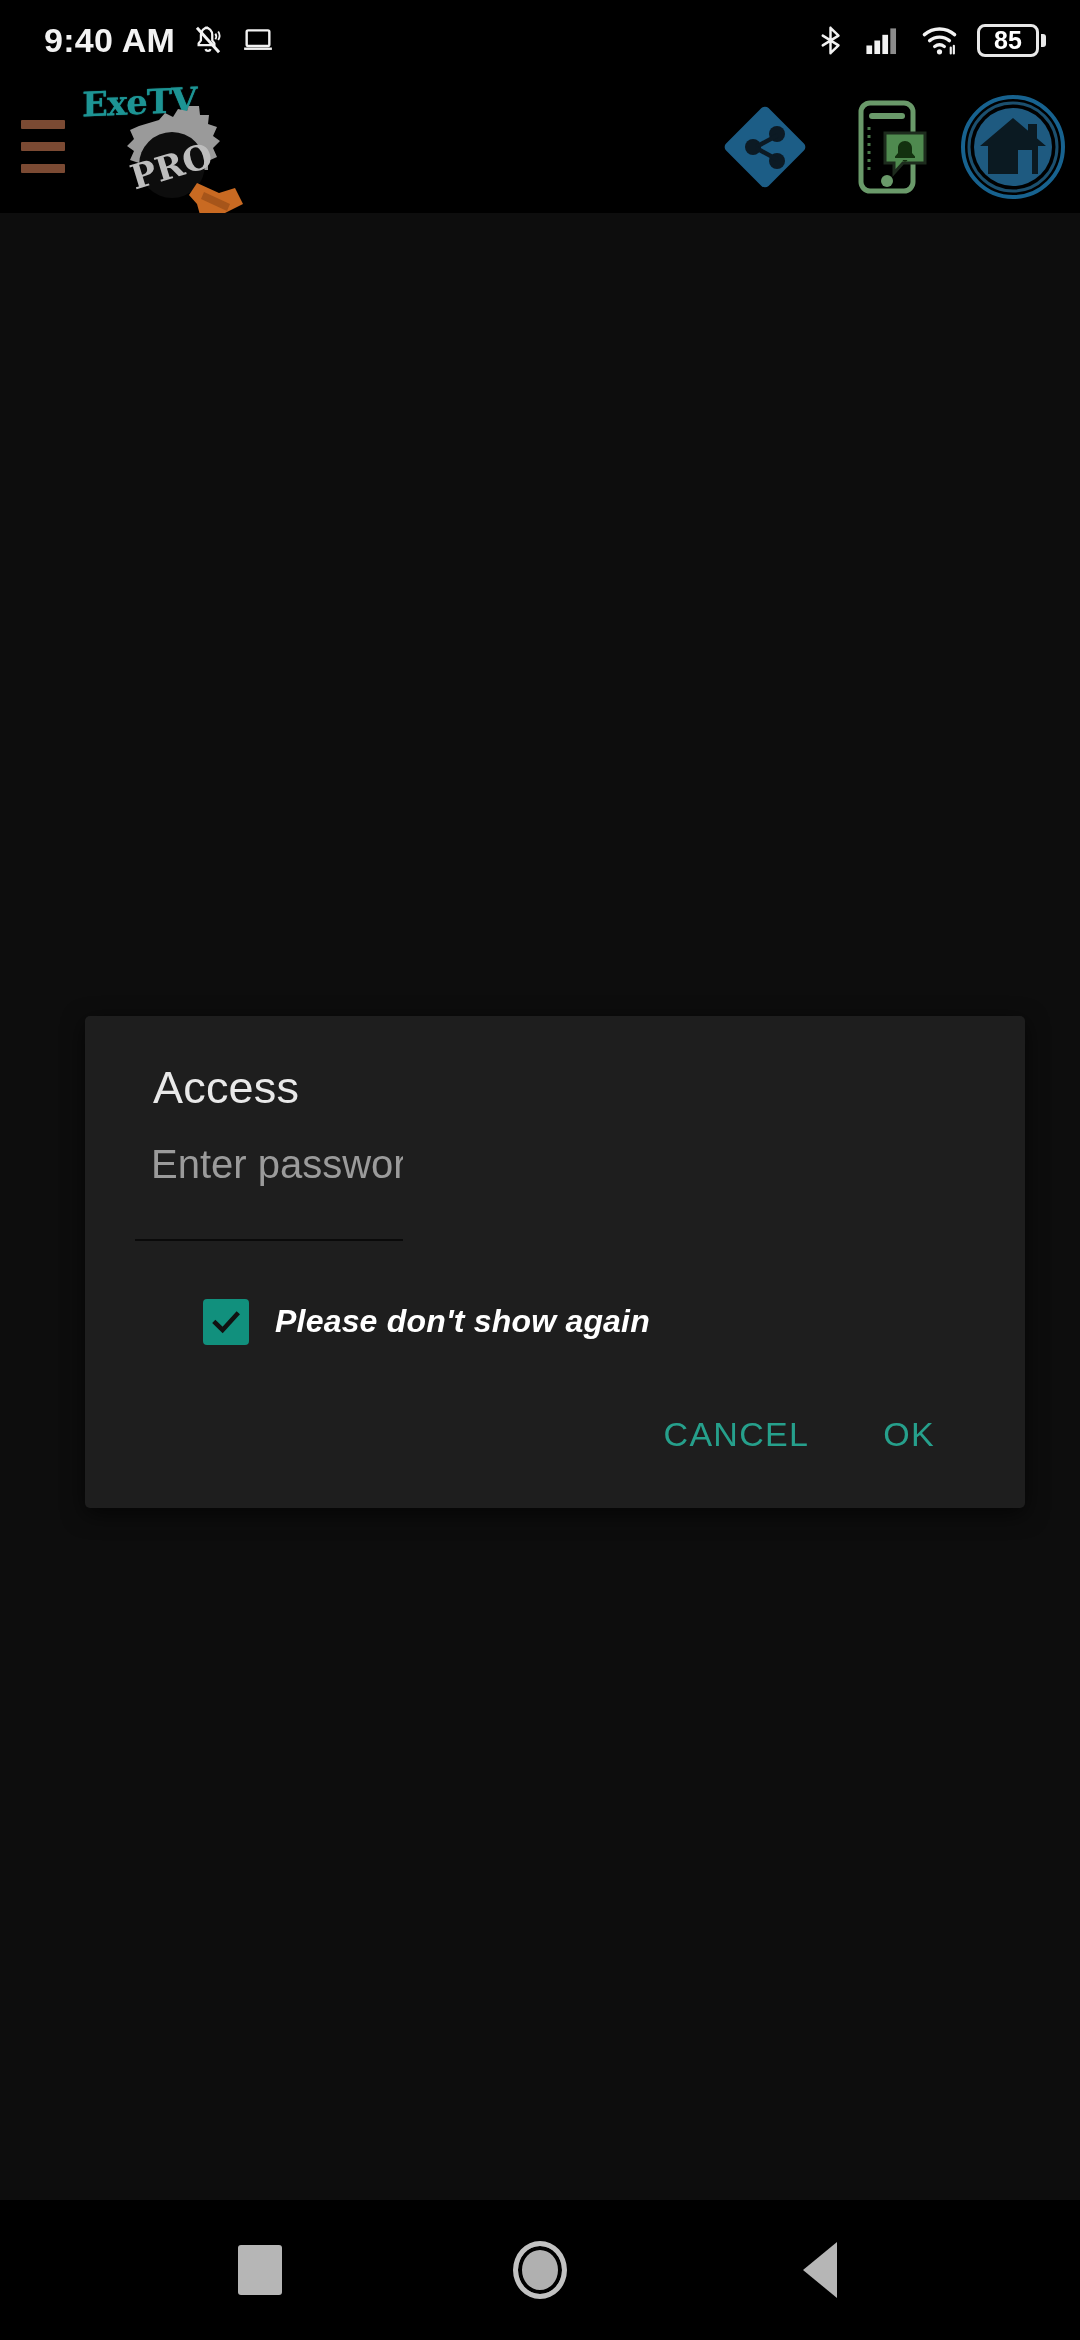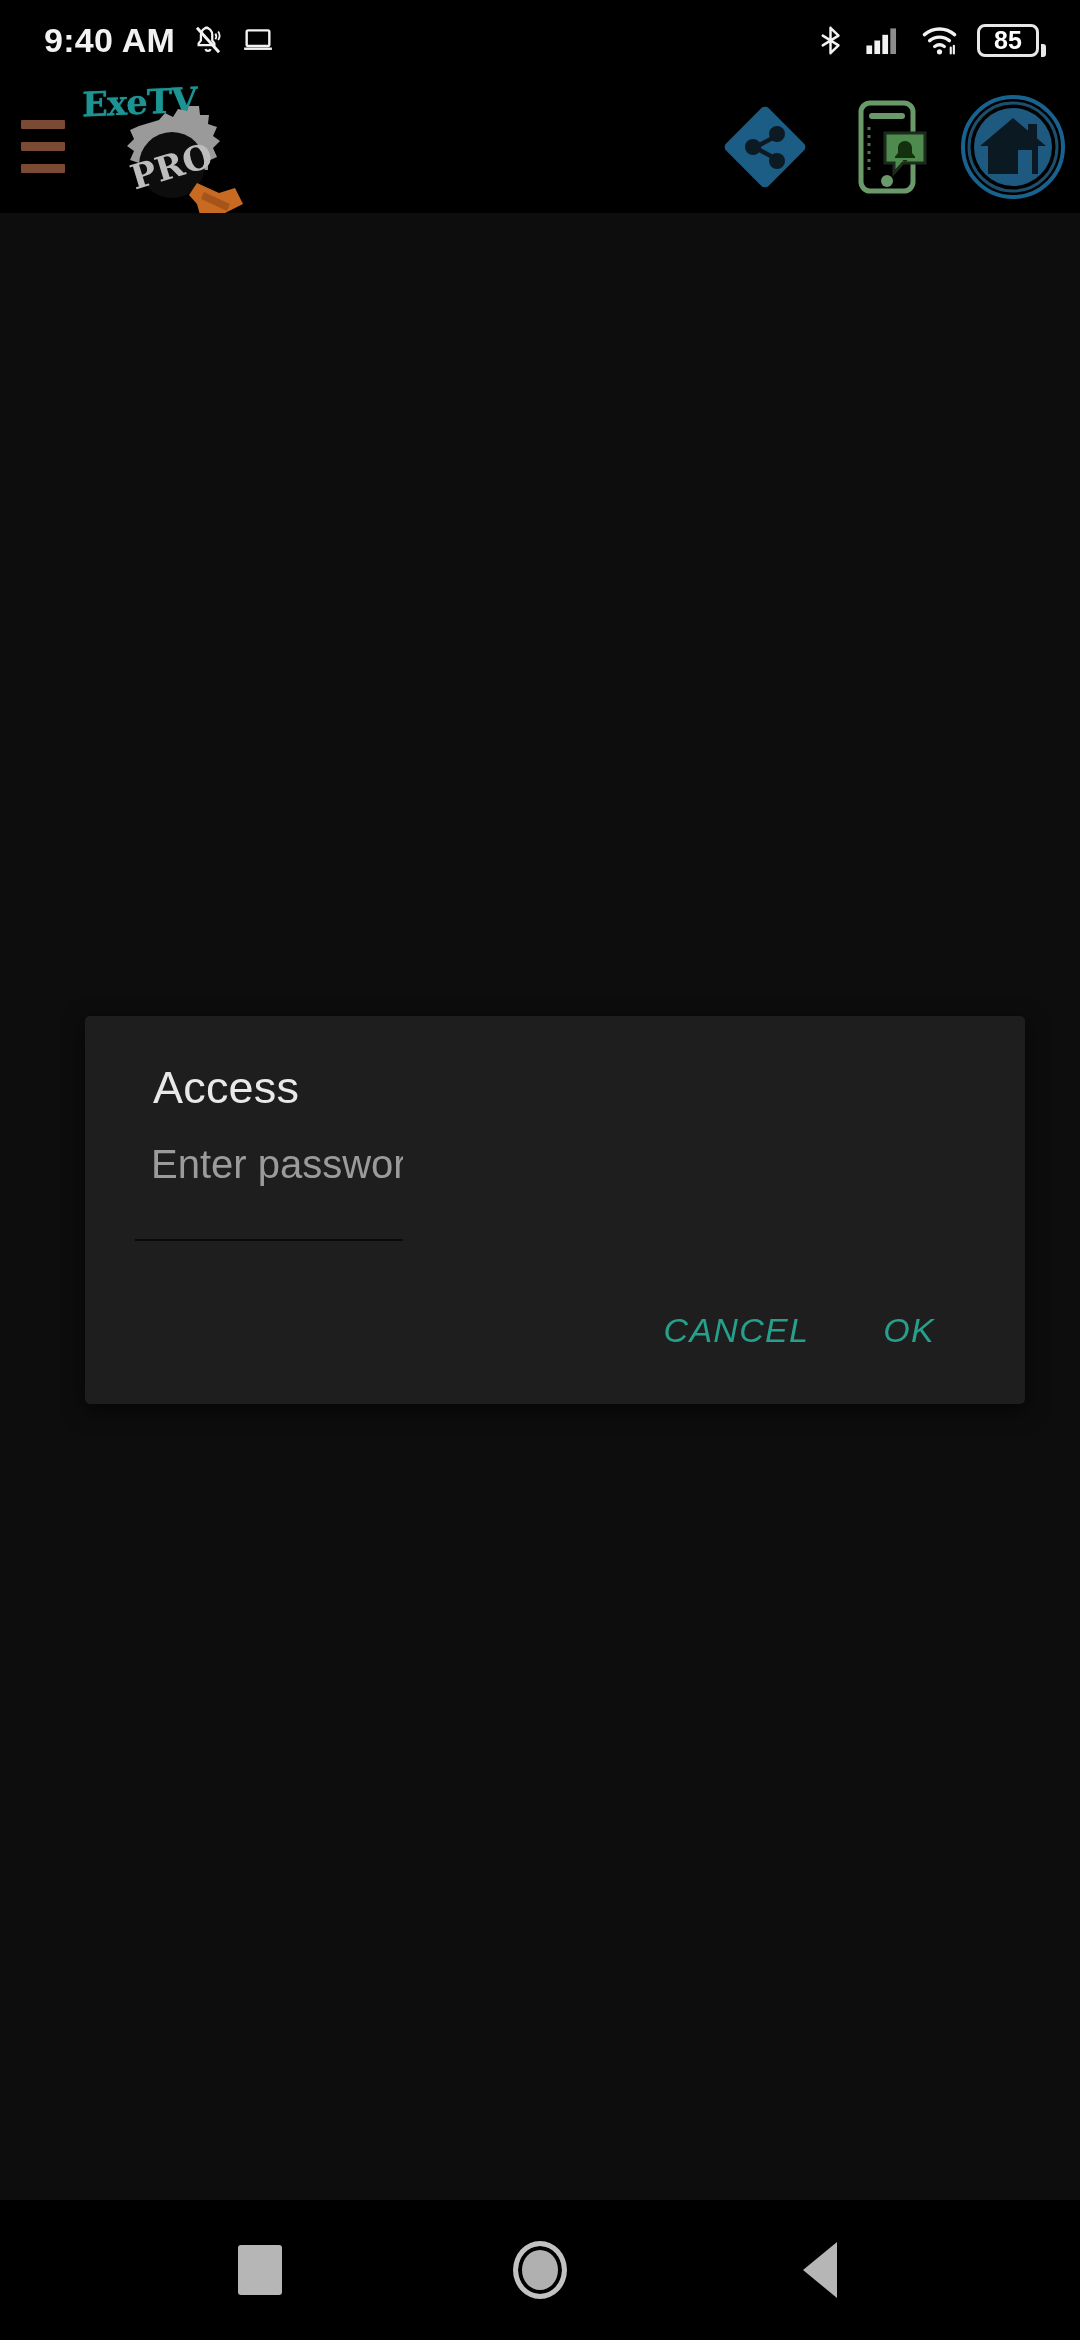--- a/index.html
+++ b/index.html
@@ -112,21 +112,20 @@
     display:flex; justify-content:flex-end; align-items:center;
     gap:50px;
     padding:60px 78px 44px 0;
   }
   .dlg-btn {
     background:transparent; border:none;
     color:#26a08c; font-size:34px;
     font-family:"Liberation Sans", sans-serif;
     letter-spacing:1.3px; padding:10px 12px;
     cursor:pointer;
-    font-style:italic;
   }
 
   
   #nav-bar {
     height:140px; flex:0 0 140px;
     background:#000;
     display:flex; align-items:center; justify-content:space-around;
     padding:0 120px;
   }
   .nav-btn { width:110px; height:110px; display:flex; align-items:center; justify-content:center; }
@@ -179,21 +178,21 @@
       </svg>
 
       <svg class="sb-ico" width="37" height="33" viewBox="0 0 24 20">
         <path d="M2.2 6.2a15 15 0 0 1 19.6 0" fill="none" stroke="#f2f2f2" stroke-width="2.2" stroke-linecap="round"></path>
         <path d="M5.6 10.1a10 10 0 0 1 12.8 0" fill="none" stroke="#f2f2f2" stroke-width="2.2" stroke-linecap="round"></path>
         <path d="M8.9 13.9a5.2 5.2 0 0 1 6.2 0" fill="none" stroke="#f2f2f2" stroke-width="2.2" stroke-linecap="round"></path>
         <circle cx="12" cy="17.3" r="1.7" fill="#f2f2f2"></circle>
         <path d="M19.3 14.6v3.8 M21.3 13.4v5" stroke="#f2f2f2" stroke-width="1.4" stroke-linecap="round"></path>
       </svg>
 
-      <div style="display:flex;align-items:flex-end;">
+      <div style="display:flex;align-items:center;">
         <div style="position:relative;width:62px;height:33px;border:3px solid #e8e8e8;border-radius:8px;display:flex;align-items:center;justify-content:center;">
           <span style="font-size:25px;font-weight:bold;color:#ffffff;line-height:1;">85</span>
         </div>
         <span style="display:block;width:5px;height:13px;background:#e8e8e8;border-radius:0 3px 3px 0;margin-left:2px;"></span>
       </div>
     </div>
   </div>
 
   <div id="app-header">
 
@@ -262,20 +261,28 @@
   <div id="content">
 
     <div id="access-dialog">
 
       <div id="dialog-title">Access</div>
 
       <div id="password-field-wrap">
         <input id="password-input" type="password" placeholder="Enter password" style="">
       </div>
 
+      <div id="dont-show-row">
+        <span id="dont-show-checkbox">
+          <svg width="34" height="34" viewBox="0 0 24 24">
+            <path d="M4.5 12.6 L9.6 17.6 L19.6 6.6" fill="none" stroke="#111111" stroke-width="3.2" stroke-linecap="square" stroke-linejoin="miter"></path>
+          </svg>
+        </span>
+        <span id="dont-show-label">Please don't show again</span>
+      </div>
 
       <div id="dialog-actions">
         <button class="dlg-btn">CANCEL</button>
         <button class="dlg-btn">OK</button>
       </div>
 
     </div>
   </div>
 
   <div id="nav-bar">

